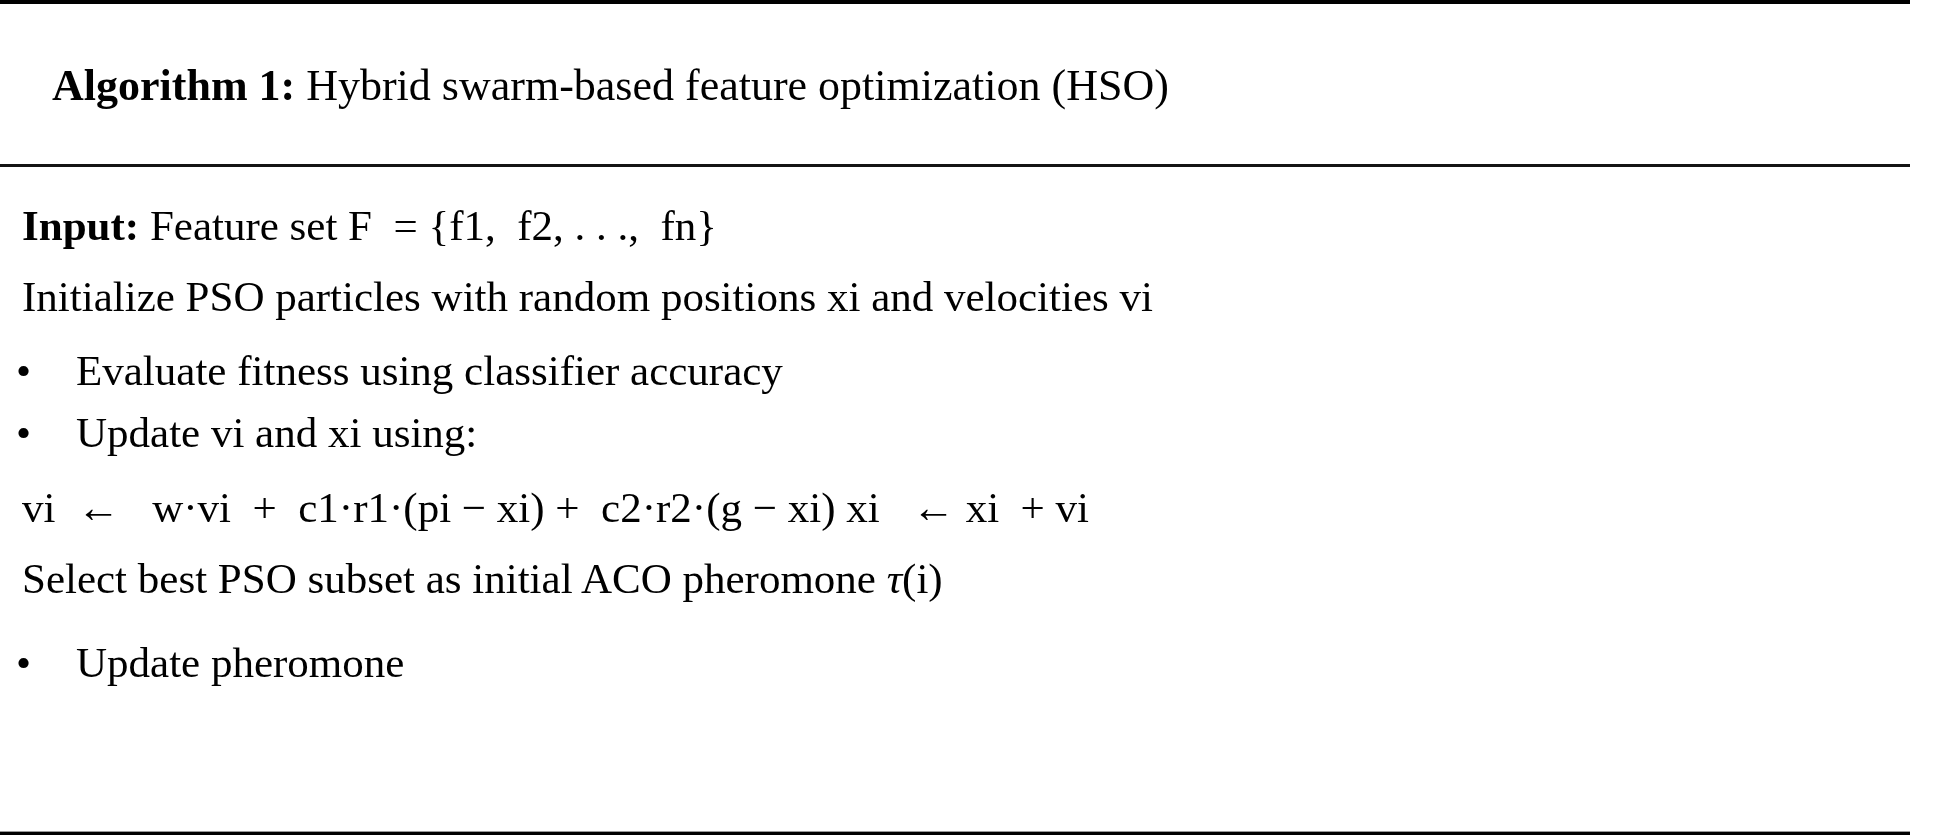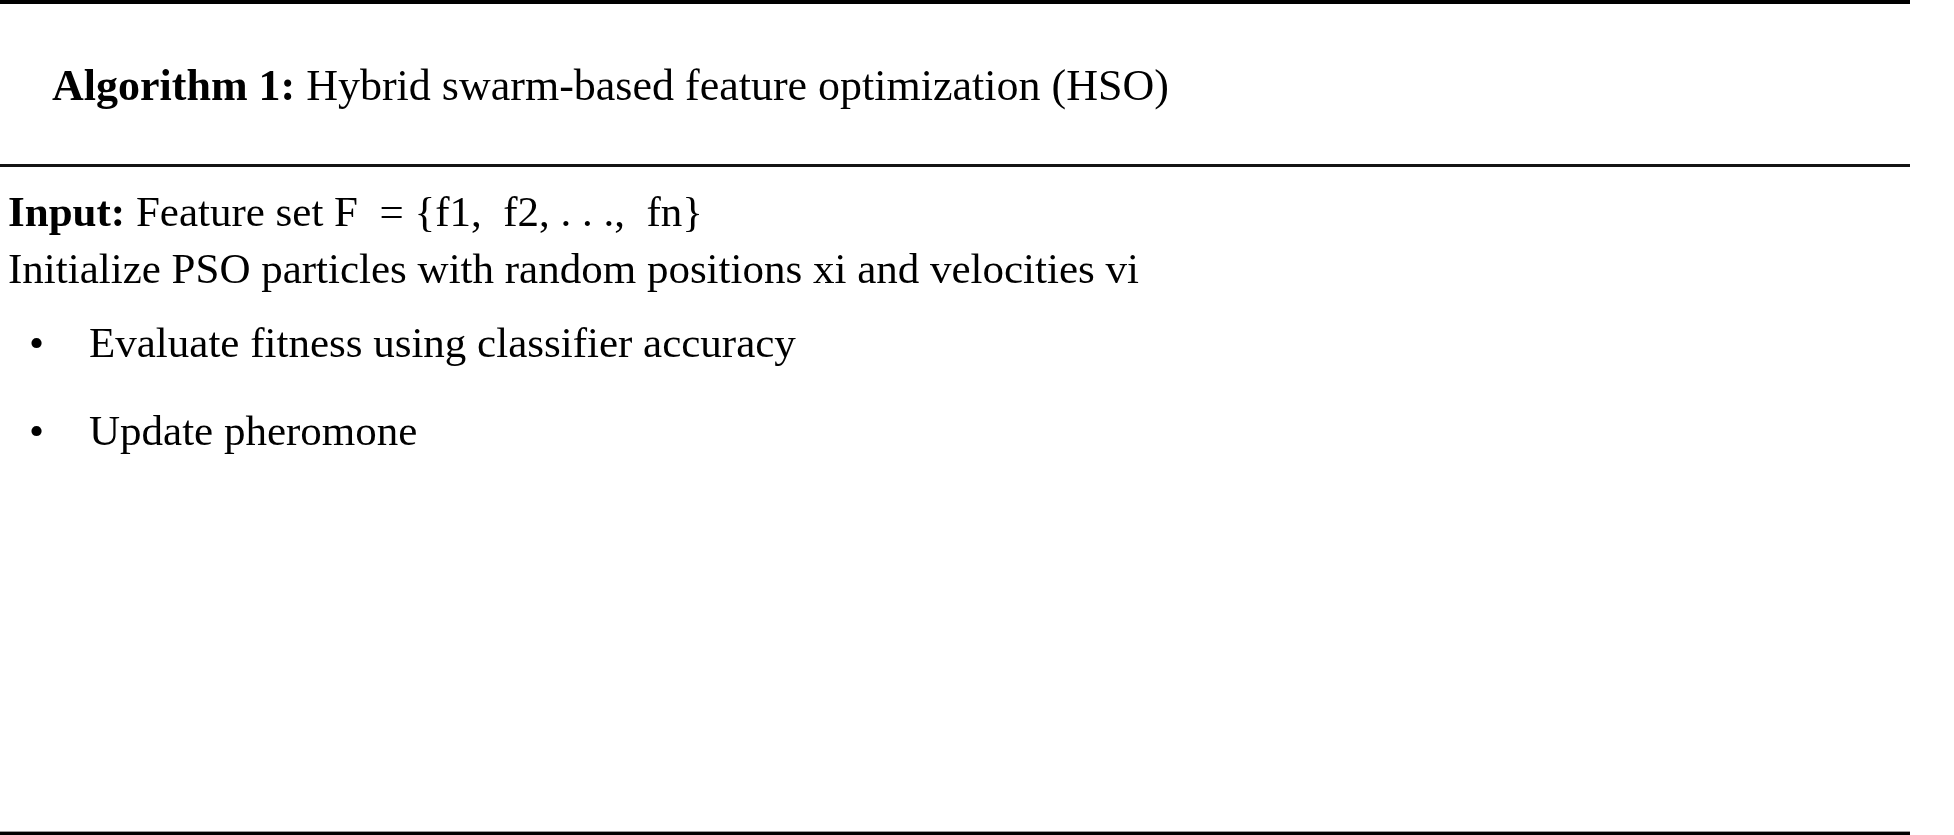--- a/index.html
+++ b/index.html
@@ -31,32 +31,32 @@
   .i { font-style: italic; }
   .rule-thin {
     height: 3px;
     background: #141414;
   }
   .algo-body {
     padding: 15px 10px 0 6px;
     font-size: 43px;
   }
   .line {
-    margin: 2px;
+    margin: 16px;
     line-height: 55px;
     white-space: pre-wrap;
   }
   sup.star {
     font-size: 62%;
     vertical-align: super;
     line-height: 0;
   }
   ul.bullets {
     list-style: none;
-    margin: 16px 0 6px 17px;
+    margin: 16px 0 6px 4px;
     padding: 0;
   }
   ul.bullets li {
     line-height: 62px;
     white-space: pre-wrap;
   }
   ul.bullets.second {
     margin-top: 28px;
   }
   ul.bullets.second li {
@@ -99,23 +99,26 @@
   <div class="algo-body">
 
     <p class="line"><span class="b">Input:</span><span> Feature set F  = {f1,  f2, . . .,  fn}</span></p>
 
 
     <p class="line">Initialize PSO particles with random positions xi and velocities vi</p>
 
 
     <ul class="bullets">
       <li><span class="bullet-marker">•</span><span>Evaluate fitness using classifier accuracy</span></li>
+      <li><span class="bullet-marker">•</span><span>Update vi and xi using:</span></li>
     </ul>
 
+    <p class="line">vi  ←   w·vi  +  c1·r1·(pi − xi) +  c2·r2·(g − xi) xi   ← xi  + vi</p>
 
+    <p class="line"><span>Select best PSO subset as initial ACO pheromone </span><span class="i">τ</span><span>(i)</span></p>
 
 
     <ul class="bullets second">
       <li><span class="bullet-marker">•</span><span>Update pheromone</span></li>
     </ul>
 
   </div>
 
   <div class="rule-bottom">
     <div class="rb-light"></div>

